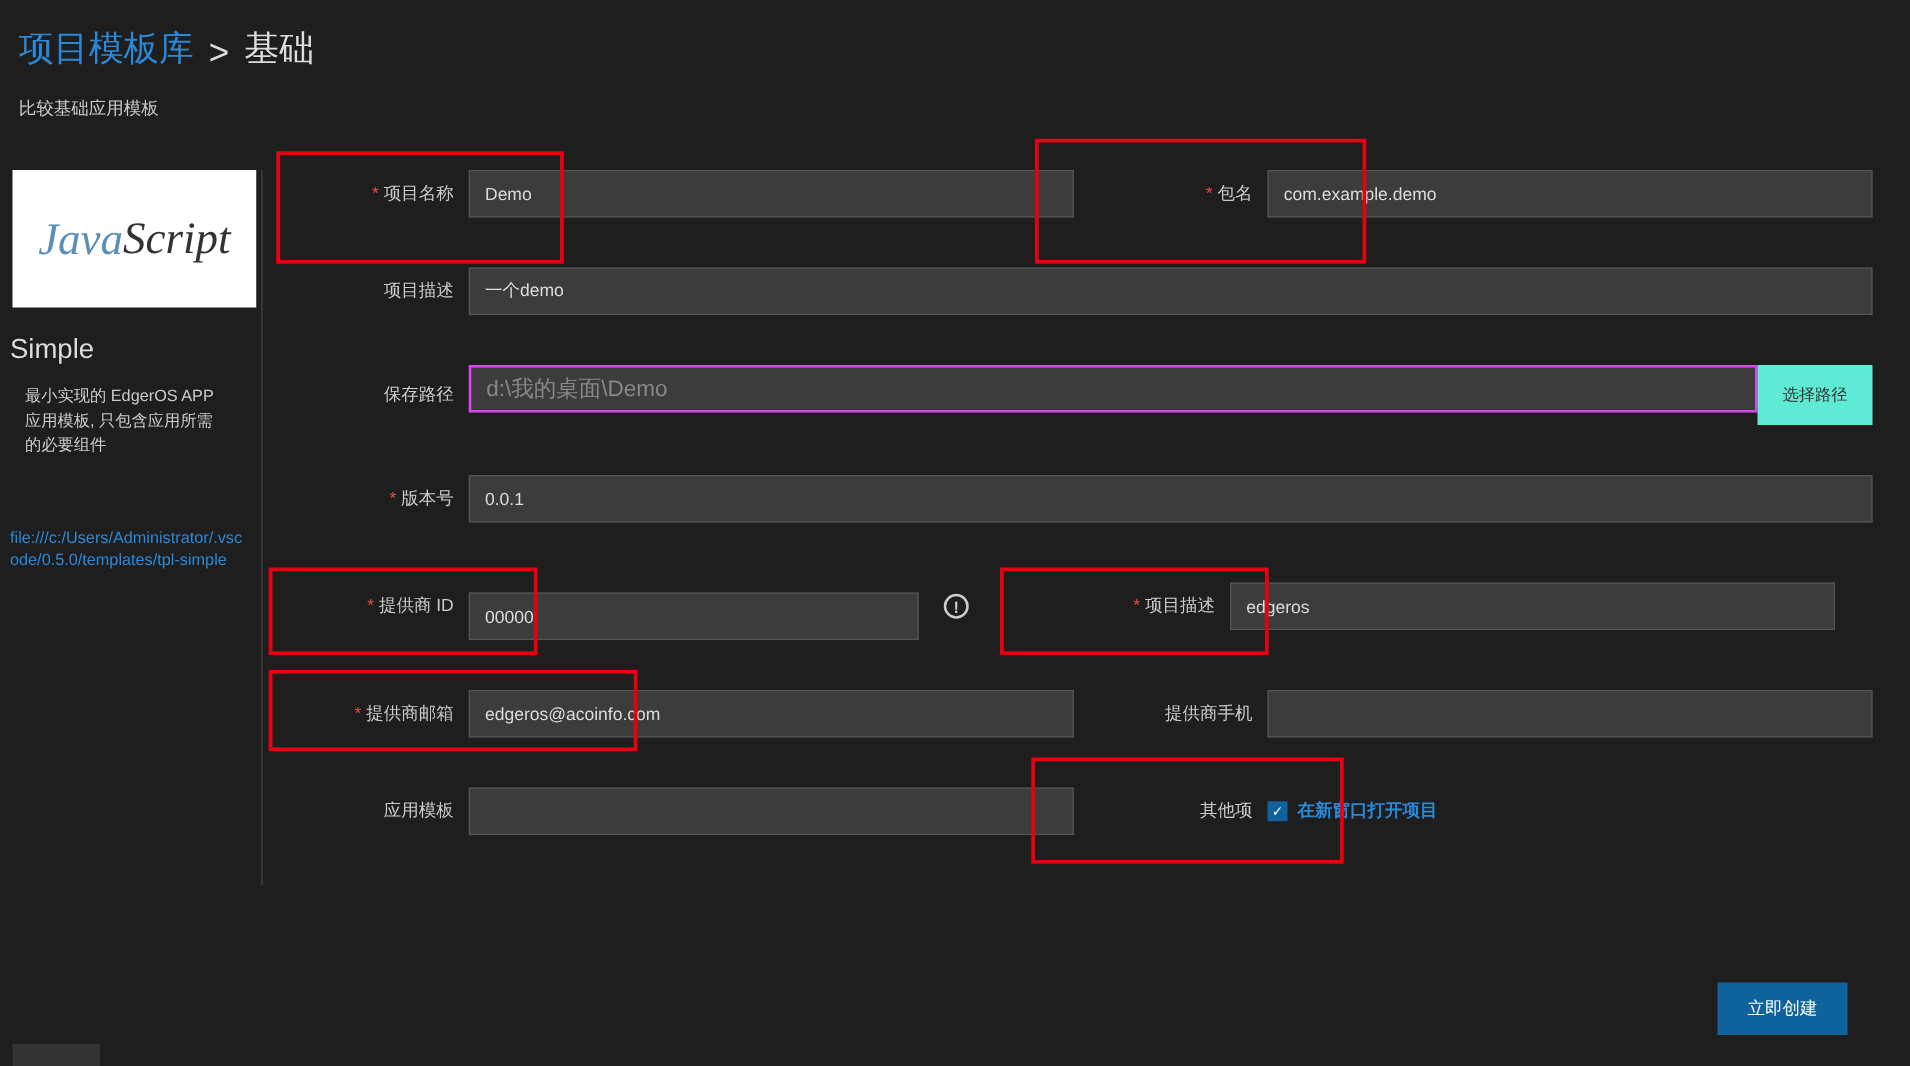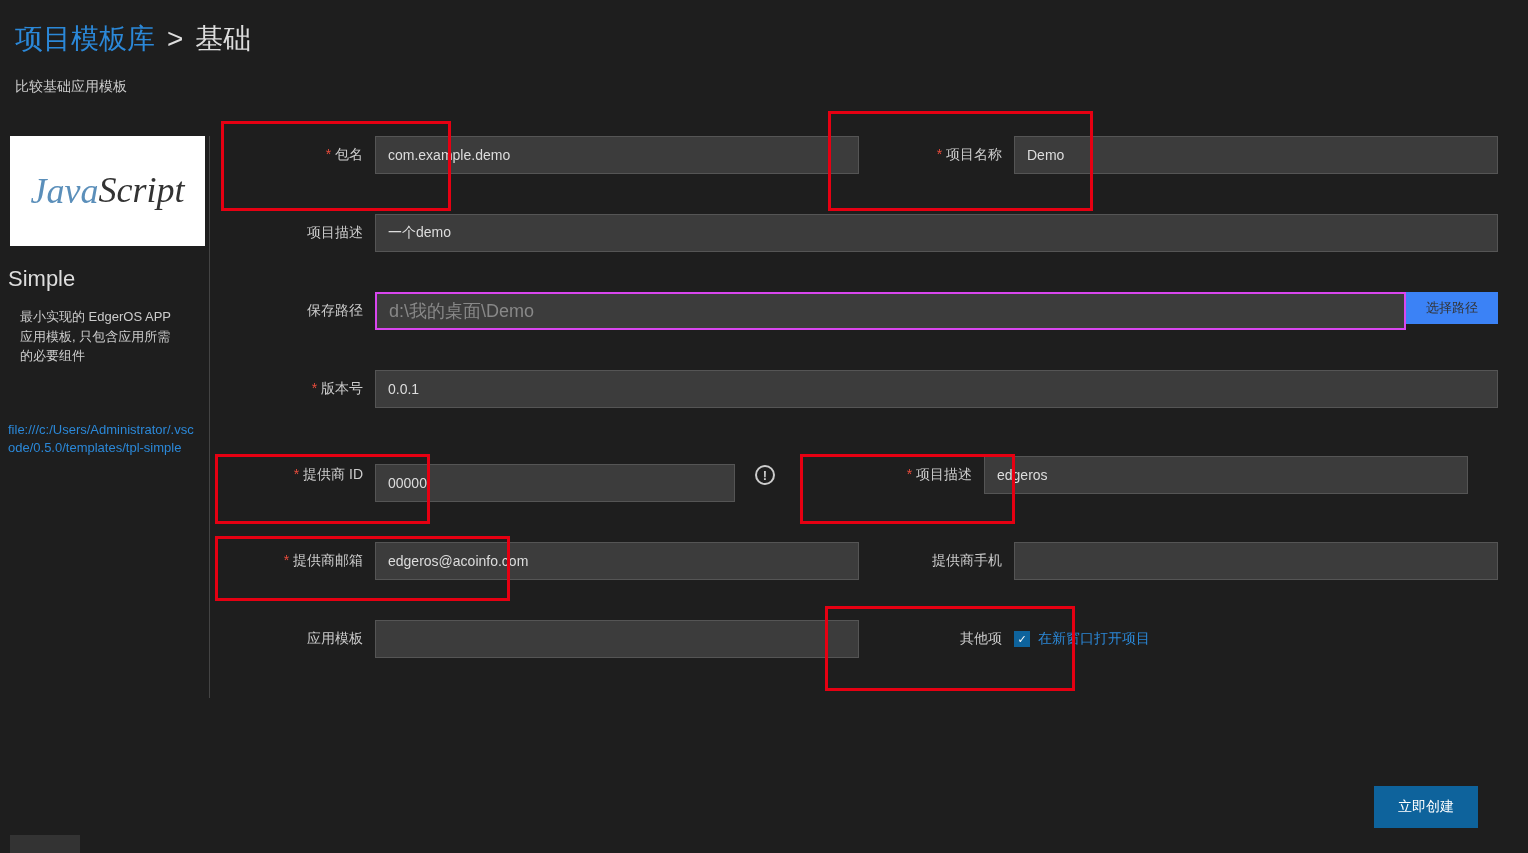--- a/index.html
+++ b/index.html
@@ -11,21 +11,21 @@
   height: 853px;
   overflow: hidden;
 }
 .header {
   padding: 20px 15px 10px;
 }
 .breadcrumb {
   font-size: 28px;
   font-weight: 400;
   display: flex;
-  align-items: center;
+  align-items: flex-end;
   gap: 12px;
 }
 .breadcrumb-link {
   color: #2b88d8;
   cursor: pointer;
 }
 .breadcrumb-sep {
   color: #ddd;
 }
 .breadcrumb-current {
@@ -140,27 +140,27 @@
 .path-input {
   flex: 1;
   background: #3c3c3c;
   border: 2px solid #d946ef;
   color: #888;
   padding: 10px 12px;
   font-size: 18px;
   height: 38px;
 }
 .btn-browse {
-  background: #3b82f6;
+  background: #5eead4;
   color: #333;
   border: none;
   padding: 0 20px;
   font-size: 13px;
   cursor: pointer;
-  height: 32px;
+  height: 48px;
 }
 .info-icon {
   width: 20px;
   height: 20px;
   border: 2px solid #ccc;
   border-radius: 50%;
   display: flex;
   align-items: center;
   justify-content: center;
   font-weight: bold;
@@ -181,20 +181,21 @@
   display: flex;
   align-items: center;
   justify-content: center;
   color: #fff;
   font-size: 11px;
   cursor: pointer;
 }
 .checkbox-label {
   color: #2b88d8;
   font-size: 14px;
+  font-weight: bold;
 }
 .highlight {
   position: absolute;
   border: 3px solid #e60012;
   pointer-events: none;
 }
 .btn-create {
   position: absolute;
   right: 50px;
   bottom: 25px;
@@ -234,26 +235,26 @@
     </div>
     <div class="sidebar-title">Simple</div>
     <div class="sidebar-desc">最小实现的 EdgerOS APP 应用模板, 只包含应用所需的必要组件</div>
     <a class="sidebar-link">file:///c:/Users/Administrator/.vscode/0.5.0/templates/tpl-simple</a>
   </div>
 
   <div class="form-area">
 
     <div class="form-row">
       <div class="form-field half">
+        <div class="field-label required">项目名称</div>
+        <input class="field-input" value="Demo" style="">
+      </div>
+      <div class="form-field half">
         <div class="field-label required">包名</div>
         <input class="field-input" value="com.example.demo" style="">
-      </div>
-      <div class="form-field half">
-        <div class="field-label required">项目名称</div>
-        <input class="field-input" value="Demo" style="">
       </div>
     </div>
 
     <div class="form-row single">
       <div class="form-field">
         <div class="field-label">项目描述</div>
         <input class="field-input" value="一个demo" style="">
       </div>
     </div>
 

